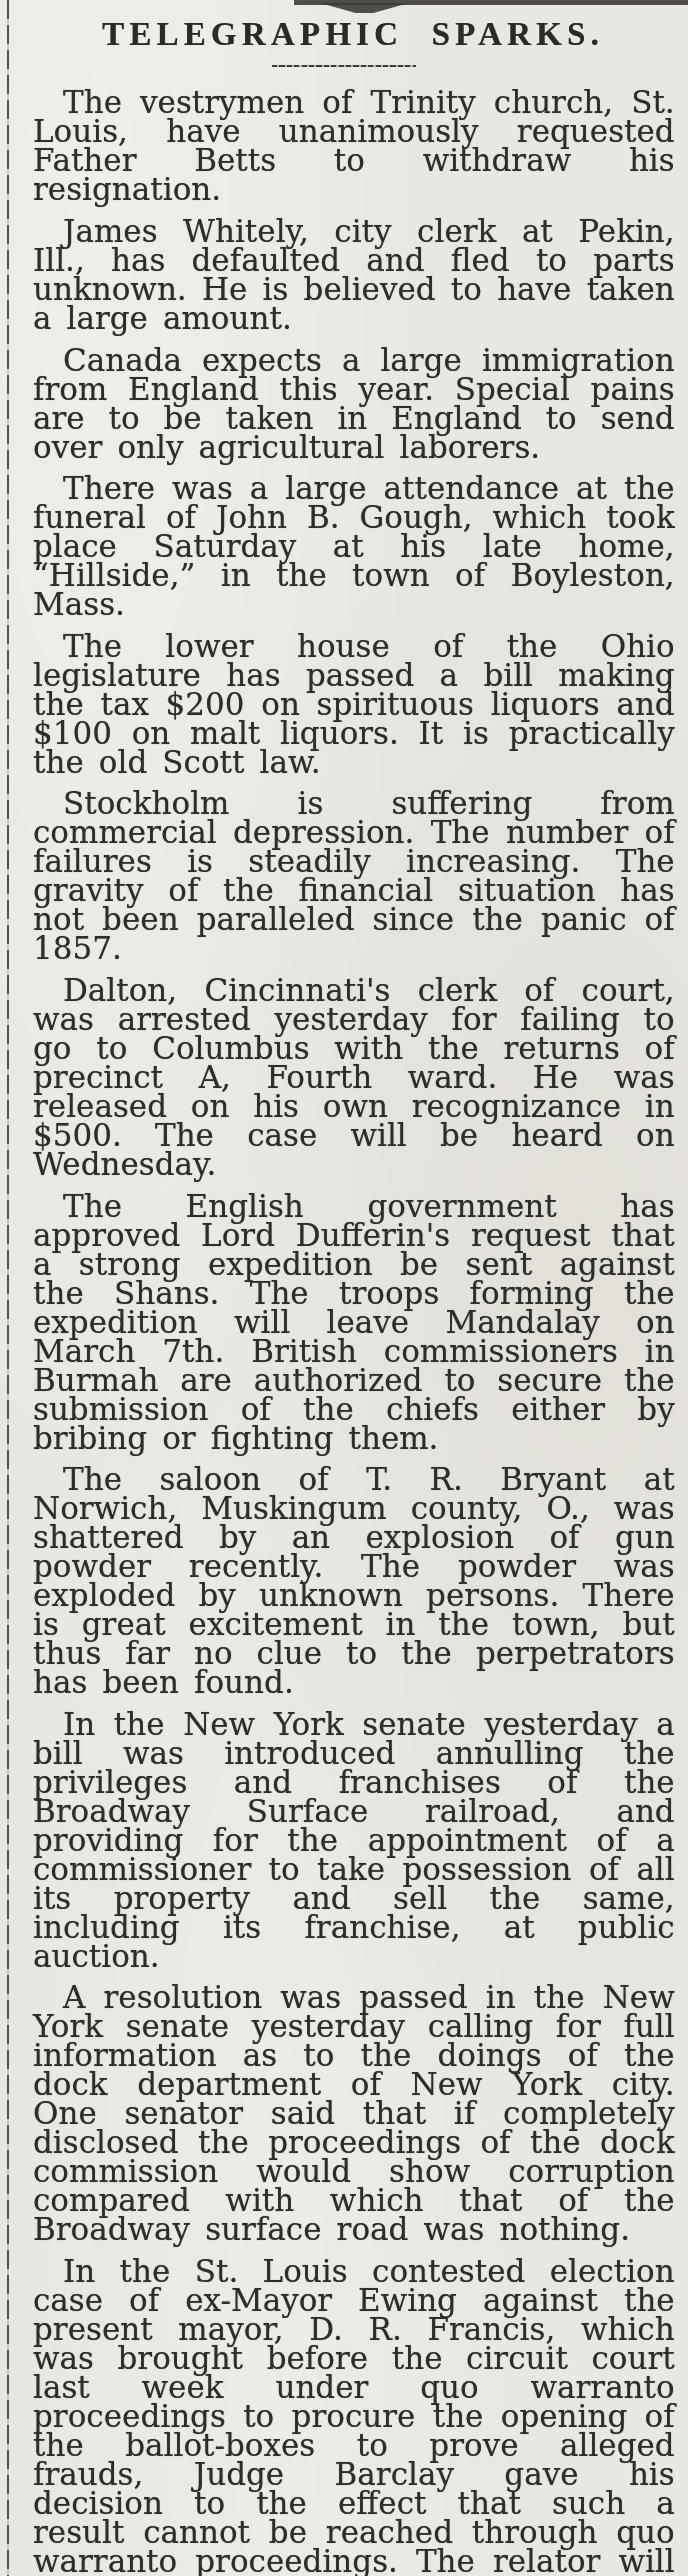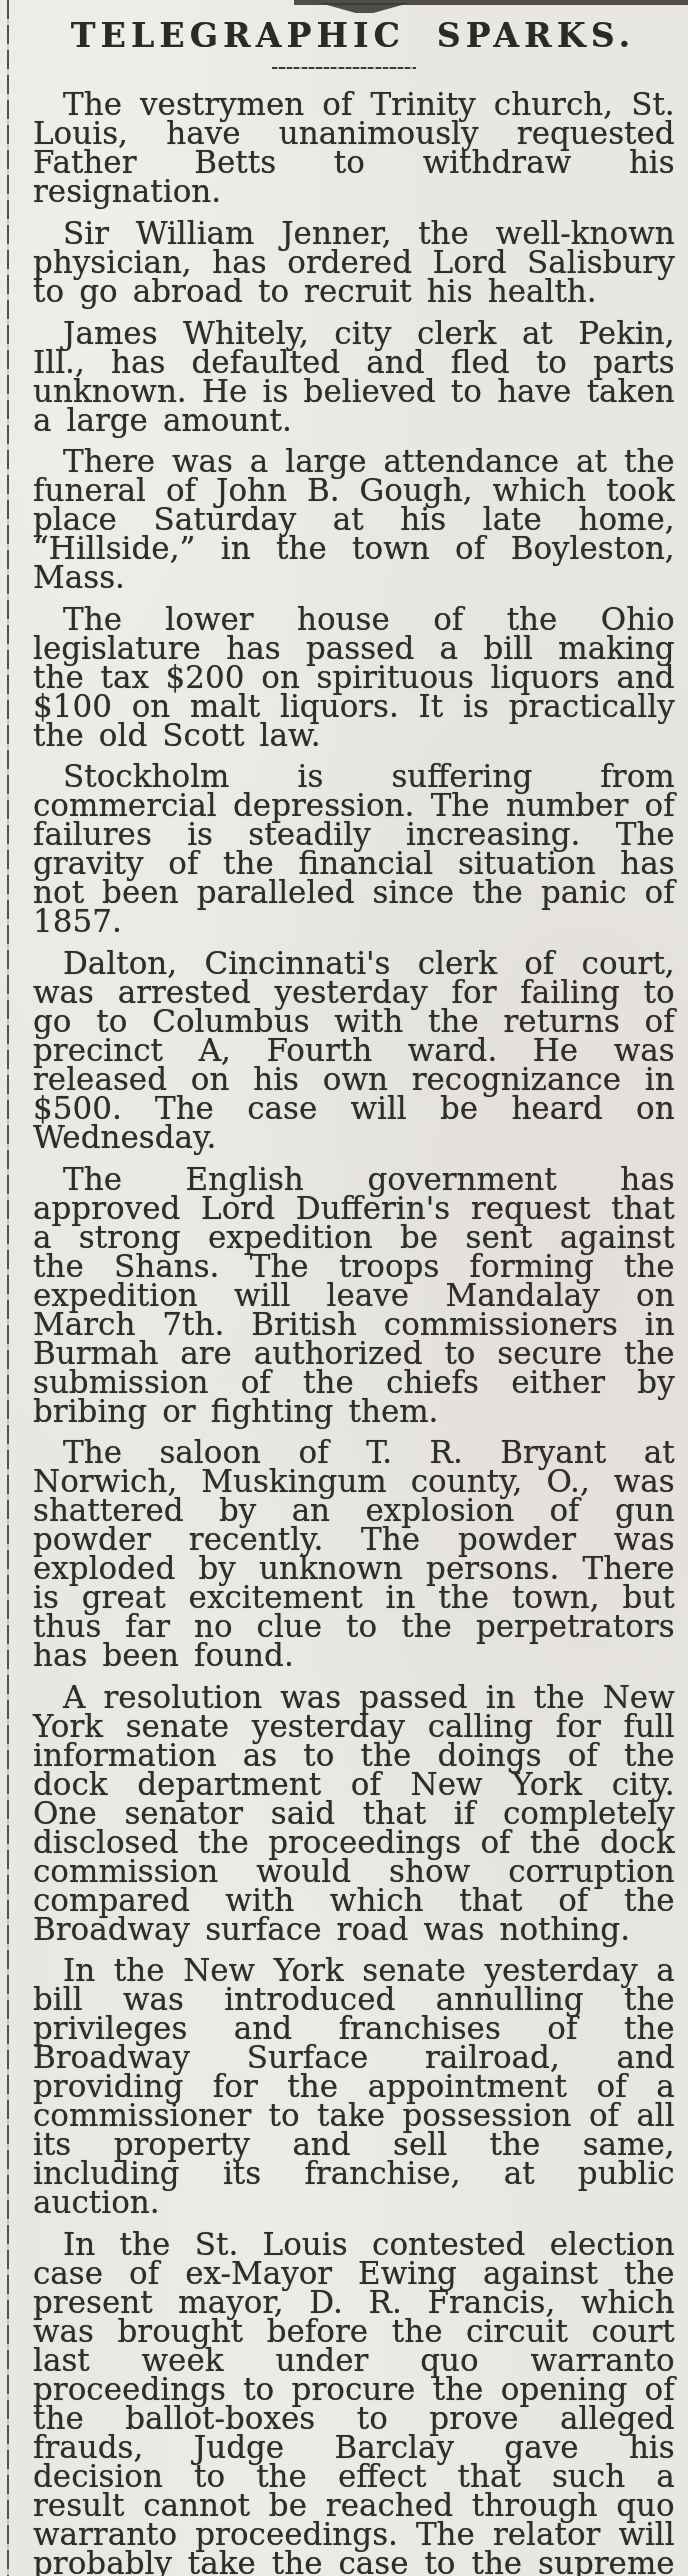--- a/index.html
+++ b/index.html
@@ -48,20 +48,21 @@
   }
   .headline {
     margin: 16.3px 15px 0 33px;
     text-align: center;
     font-size: 33px;
     font-weight: bold;
     letter-spacing: 5.2px;
     word-spacing: 15px;
     color: #2c2a27;
     text-shadow: 0.4px 0.4px 0.6px rgba(32,30,28,0.55);
+    font-family: Liberation Serif, serif;
   }
   .title-rule {
     width: 144px; height: 2.2px;
     margin: 12px auto 0 auto;
     background: repeating-linear-gradient(
       to right,
       #3c3a36 0px, #3c3a36 5.2px,
       rgba(60,58,54,0.35) 5.2px, rgba(60,58,54,0.35) 7.4px);
   }
   .article-body {
@@ -85,27 +86,27 @@
   <div class="top-remnant"></div>
   <div class="top-diamond"></div>
   <div class="col-rule"></div>
 
   <h1 class="headline">TELEGRAPHIC SPARKS.</h1>
 
   <div class="title-rule"></div>
 
   <div class="article-body">
     <p>The vestrymen of Trinity church, St. Louis, have unanimously requested Father Betts to withdraw his resignation.</p>
-    <p>Sir William Jenner, the well-known physician, has ordered Lord Salisbury to go abroad to recruit his health.</p>
     <p>James Whitely, city clerk at Pekin, Ill., has defaulted and fled to parts unknown. He is believed to have taken a large amount.</p>
+    <p>Canada expects a large immigration from England this year. Special pains are to be taken in England to send over only agricultural laborers.</p>
     <p>There was a large attendance at the funeral of John B. Gough, which took place Saturday at his late home, “Hillside,” in the town of Boyleston, Mass.</p>
     <p>The lower house of the Ohio legislature has passed a bill making the tax $200 on spirituous liquors and $100 on malt liquors. It is practically the old Scott law.</p>
     <p>Stockholm is suffering from commercial depression. The number of failures is steadily increasing. The gravity of the financial situation has not been paralleled since the panic of 1857.</p>
     <p>Dalton, Cincinnati's clerk of court, was arrested yesterday for failing to go to Columbus with the returns of precinct A, Fourth ward. He was released on his own recognizance in $500. The case will be heard on Wednesday.</p>
     <p>The English government has approved Lord Dufferin's request that a strong expedition be sent against the Shans. The troops forming the expedition will leave Mandalay on March 7th. British commissioners in Burmah are authorized to secure the submission of the chiefs either by bribing or fighting them.</p>
     <p>The saloon of T. R. Bryant at Norwich, Muskingum county, O., was shattered by an explosion of gun powder recently. The powder was exploded by unknown persons. There is great excitement in the town, but thus far no clue to the perpetrators has been found.</p>
+    <p>In the New York senate yesterday a bill was introduced annulling the privileges and franchises of the Broadway Surface railroad, and providing for the appointment of a commissioner to take possession of all its property and sell the same, including its franchise, at public auction.</p>
     <p>A resolution was passed in the New York senate yesterday calling for full information as to the doings of the dock department of New York city. One senator said that if completely disclosed the proceedings of the dock commission would show corruption compared with which that of the Broadway surface road was nothing.</p>
-    <p>In the New York senate yesterday a bill was introduced annulling the privileges and franchises of the Broadway Surface railroad, and providing for the appointment of a commissioner to take possession of all its property and sell the same, including its franchise, at public auction.</p>
     <p>In the St. Louis contested election case of ex-Mayor Ewing against the present mayor, D. R. Francis, which was brought before the circuit court last week under quo warranto proceedings to procure the opening of the ballot-boxes to prove alleged frauds, Judge Barclay gave his decision to the effect that such a result cannot be reached through quo warranto proceedings. The relator will probably take the case to the supreme court.</p>
   </div>
 
 </div>
 
 
 </body></html>

